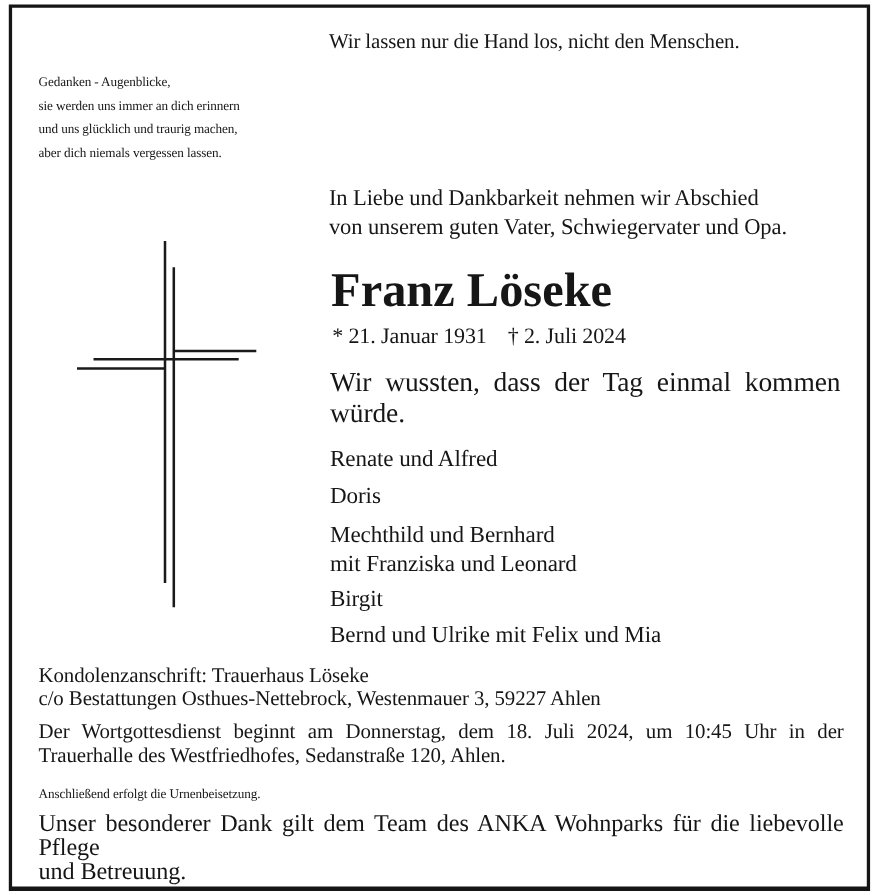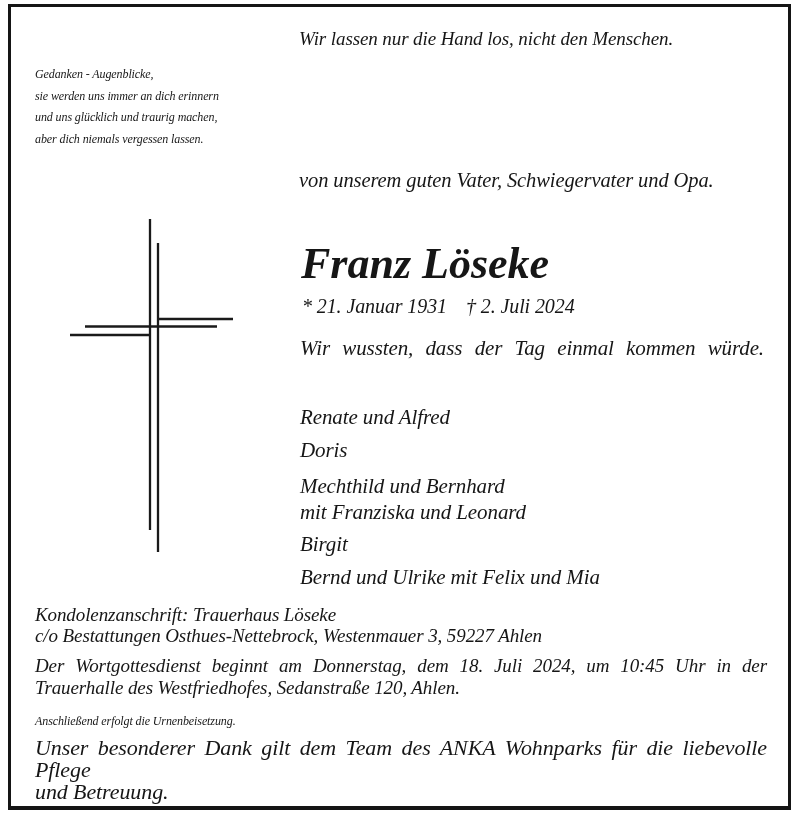--- a/index.html
+++ b/index.html
@@ -19,31 +19,30 @@
     top: 4px;
     width: 783px;
     height: 806px;
     box-sizing: border-box;
     border: 3px solid #151515;
     border-bottom-width: 4px;
     background: #ffffff;
   }
   .txt {
     position: absolute;
-    font-style: italic;
     white-space: pre;
     letter-spacing: -0.1px;
   }
   .epigraph   { left: 299px; top: 27px;  font-size: 19px;   line-height: 24px; }
   .poem       { left: 35px;  top: 64px;  font-size: 12px;   line-height: 21.7px; }
   .intro      { left: 299px; top: 167px; font-size: 20.5px; line-height: 26.8px; }
   .name       { left: 301px; top: 240px; font-size: 44px;   line-height: 48px; font-weight: bold; letter-spacing: 0; }
   .dates      { left: 302px; top: 294px; font-size: 20px;   line-height: 24px; }
   .dates .death { margin-left: 19px; }
-  .reflection { left: 300px; top: 334px; width: 464px; font-size: 21px; line-height: 28.8px; }
+  .reflection { left: 300px; top: 334px; width: 464px; font-size: 25px; line-height: 28.8px; }
   .mourner    { left: 300px; font-size: 21px; line-height: 25.6px; }
   .m1 { top: 405px; } .m2 { top: 438px; } .m3 { top: 474px; }
   .m4 { top: 532px; } .m5 { top: 565px; }
   .condolence { left: 35px; top: 604px; font-size: 19px; line-height: 21.3px; }
   .service    { left: 35px; top: 655px; width: 732px; font-size: 19px; line-height: 21.5px; }
   .burial     { left: 35px; top: 710px; font-size: 12px; line-height: 22px; }
   .thanks     { left: 35px; top: 737px; width: 732px; font-size: 22px; line-height: 22px; }
   .jline {
     display: block;
     text-align: justify;
@@ -71,21 +70,21 @@
 <svg class="cross" viewBox="60 210 185 350" xmlns="http://www.w3.org/2000/svg">
   <g stroke="#1a1a1a" stroke-width="2.3" fill="none">
     <line x1="150" y1="219" x2="150" y2="530"></line>
     <line x1="158" y1="243" x2="158" y2="552"></line>
     <line x1="158" y1="319" x2="233" y2="319"></line>
     <line x1="85" y1="326.5" x2="217" y2="326.5"></line>
     <line x1="70" y1="335" x2="150" y2="335"></line>
   </g>
 </svg>
 
-<div class="txt intro"><span class="nline">von unserem guten Vater, Schwiegervater und Opa.</span></div>
+<div class="txt intro"><span class="nline">In Liebe und Dankbarkeit nehmen wir Abschied</span><span class="nline">von unserem guten Vater, Schwiegervater und Opa.</span></div>
 
 <div class="txt name">Franz Löseke</div>
 
 <div class="txt dates"><span>* 21. Januar 1931</span><span class="death">† 2. Juli 2024</span></div>
 
 <div class="txt reflection"><span class="jline">Wir wussten, dass der Tag einmal kommen würde.</span></div>
 
 <div class="txt mourner m1"><span class="nline">Renate und Alfred</span></div>
 <div class="txt mourner m2"><span class="nline">Doris</span></div>
 <div class="txt mourner m3"><span class="nline">Mechthild und Bernhard</span><span class="nline">mit Franziska und Leonard</span></div>

